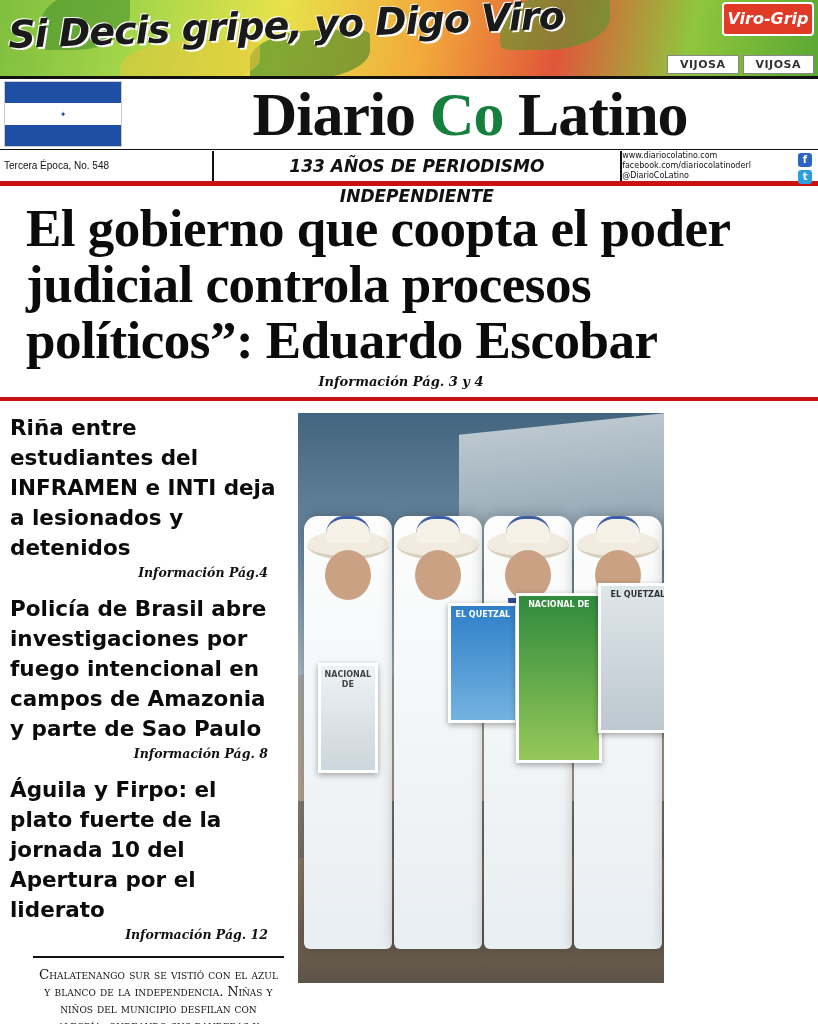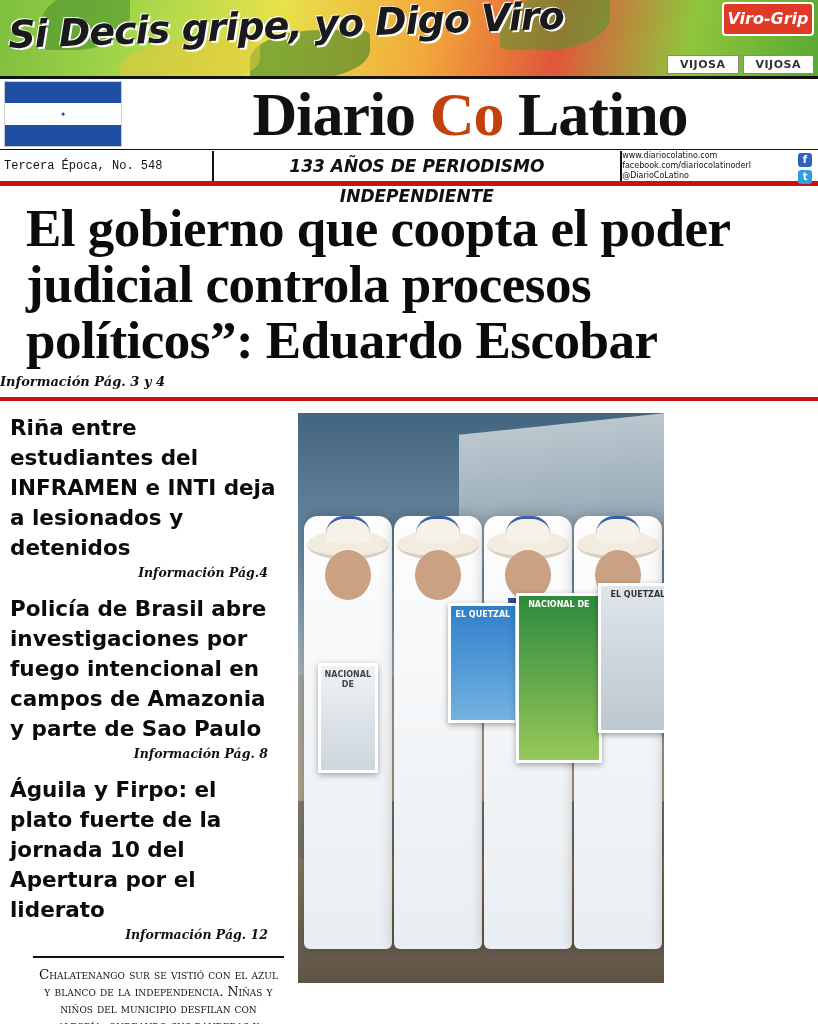--- a/index.html
+++ b/index.html
@@ -115,36 +115,36 @@
   }
   .paper-title {
     font-family: "Liberation Serif", serif;
     font-weight: bold;
     font-size: 62px;
     line-height: 64px;
     color: #111;
     letter-spacing: -1px;
     white-space: nowrap;
   }
-  .paper-title .co { color: #c2410c; }
+  .paper-title .co { color: #15803d; }
 
   
   .infobar {
     position: relative;
     width: 818px; height: 36px;
     border-bottom: 5px solid #cc1111;
     display: flex;
     align-items: center;
     background: #fff;
   }
   .infobar .left {
     width: 216px;
     padding-left: 4px;
-    font-family: Liberation Mono, monospace;
-    font-size: 12px;
+    font-family: Liberation Sans, sans-serif;
+    font-size: 10px;
     line-height: 12px;
     color: #111;
   }
   .infobar .center {
     flex: 1 1 auto;
     text-align: center;
     font-family: "DejaVu Sans", sans-serif;
     font-style: italic;
     font-weight: bold;
     font-size: 17px;
@@ -187,21 +187,21 @@
     padding: 14px 10px 0 10px;
     font-family: "Liberation Serif", serif;
     font-weight: bold;
     font-size: 53px;
     line-height: 56px;
     color: #0b0b0b;
     letter-spacing: -.5px;
     margin-left: 16px;
   }
   .headline-ref {
-    text-align: left;
+    text-align: center;
     padding: 6px 16px 8px 0;
     font-family: "DejaVu Serif", serif;
     font-style: italic;
     font-weight: bold;
     font-size: 13px;
     color: #111;
   }
   .rule-red {
     height: 4px; background: #cc1111; width: 818px;
   }

